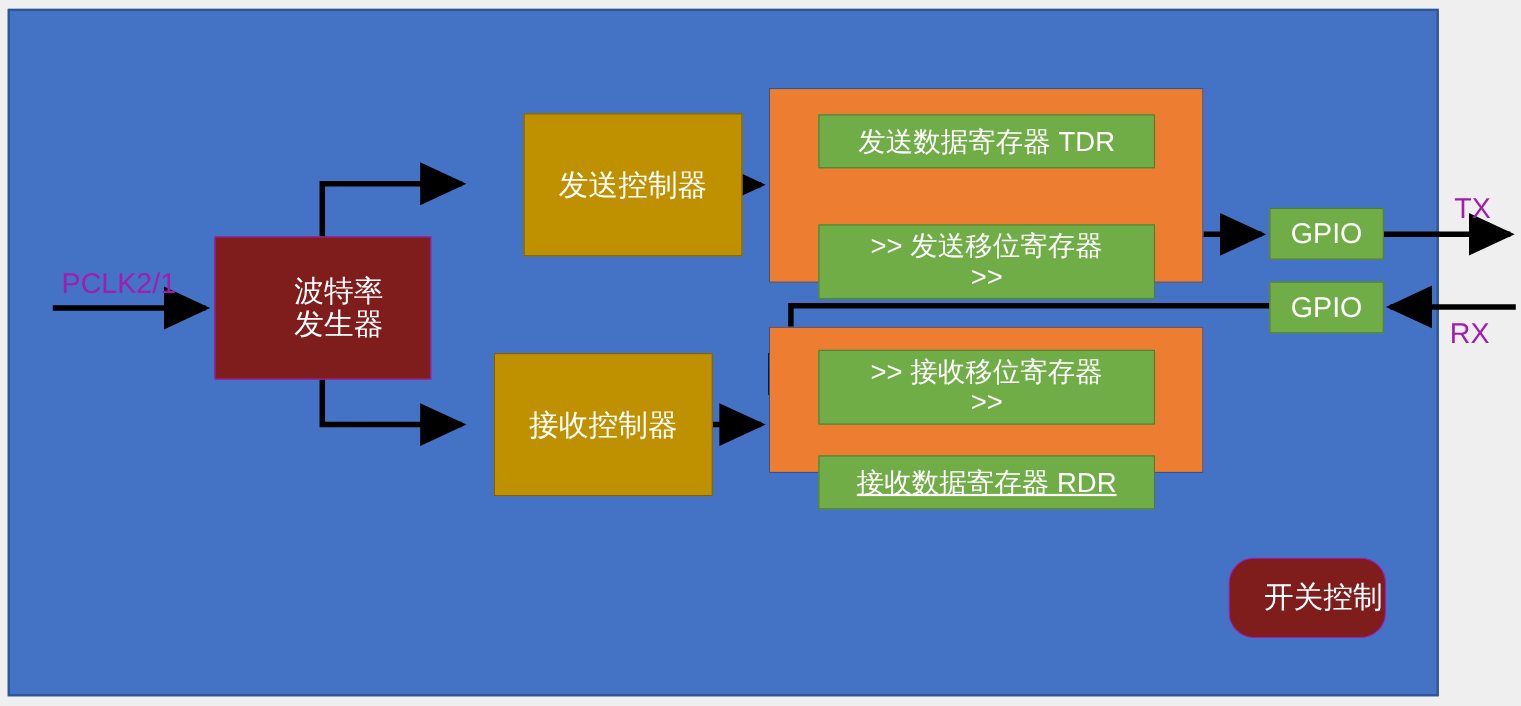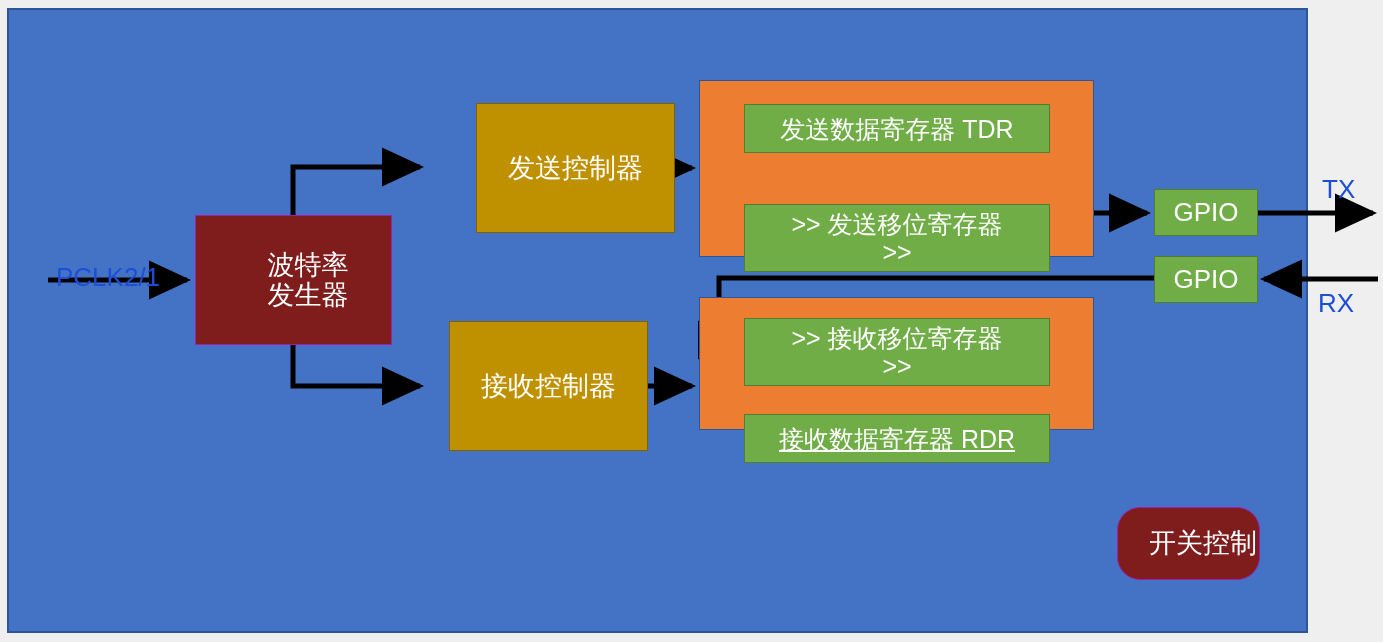--- a/index.html
+++ b/index.html
@@ -57,21 +57,21 @@
     font-size: 25px;
   }
   .reg-container {
     position: absolute;
     box-sizing: border-box;
     background: #ed7d31;
     border: 1px solid #2e5597;
   }
   .io-label {
     position: absolute;
-    color: #1d4ed8;
+    color: #a21caf;
     font-size: 26px;
     white-space: nowrap;
   }
   svg.wires {
     position: absolute;
     left: 0;
     top: 0;
     width: 1383px;
     height: 642px;
     pointer-events: none;
@@ -176,19 +176,19 @@
   </div>
 
   <div class="box box-green" style="left:1154px; top:256px; width:104px; height:47px; font-size:26px;">
     <span>GPIO</span>
   </div>
 
   <div class="box box-orange switch-box" style="left:1117px; top:507px; width:143px; height:73px;border-radius:23px;">
     <span>开关控制</span>
   </div>
 
-  <div class="io-label" style="left:56px; top:242px;margin-top:20px;">PCLK2/1</div>
+  <div class="io-label" style="left:56px; top:242px;">PCLK2/1</div>
 
   <div class="io-label" style="left:1322px; top:174px;">TX</div>
 
   <div class="io-label" style="left:1318px; top:288px;text-align:center;">RX</div>
 
 </div>
 
 </body></html>

